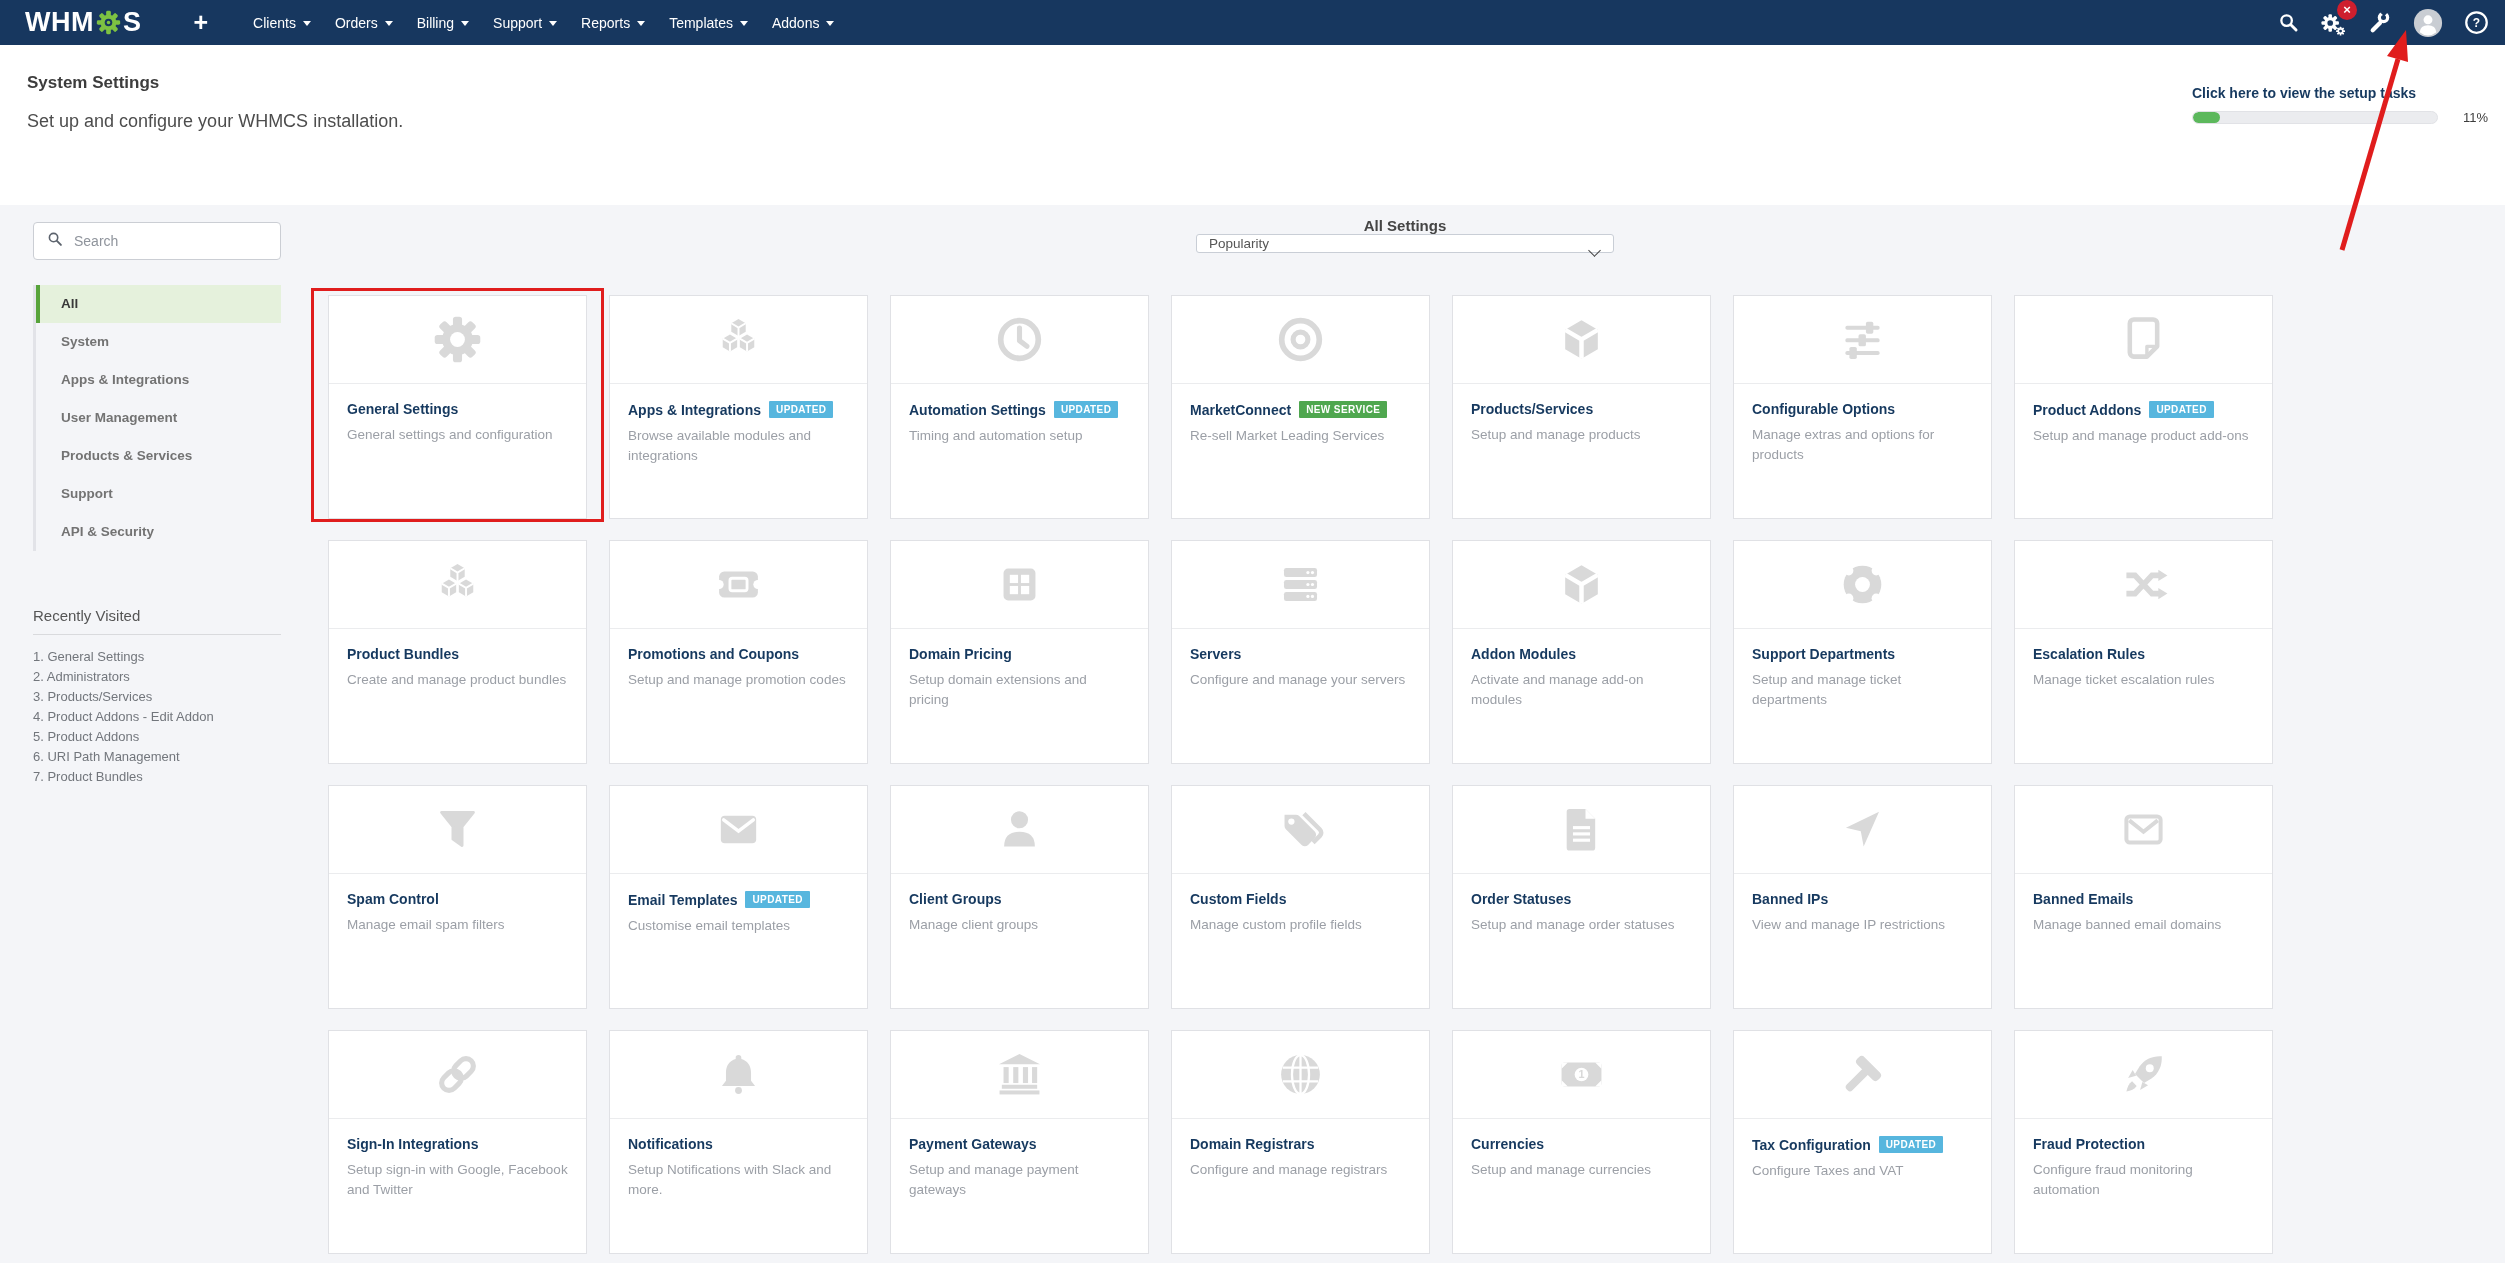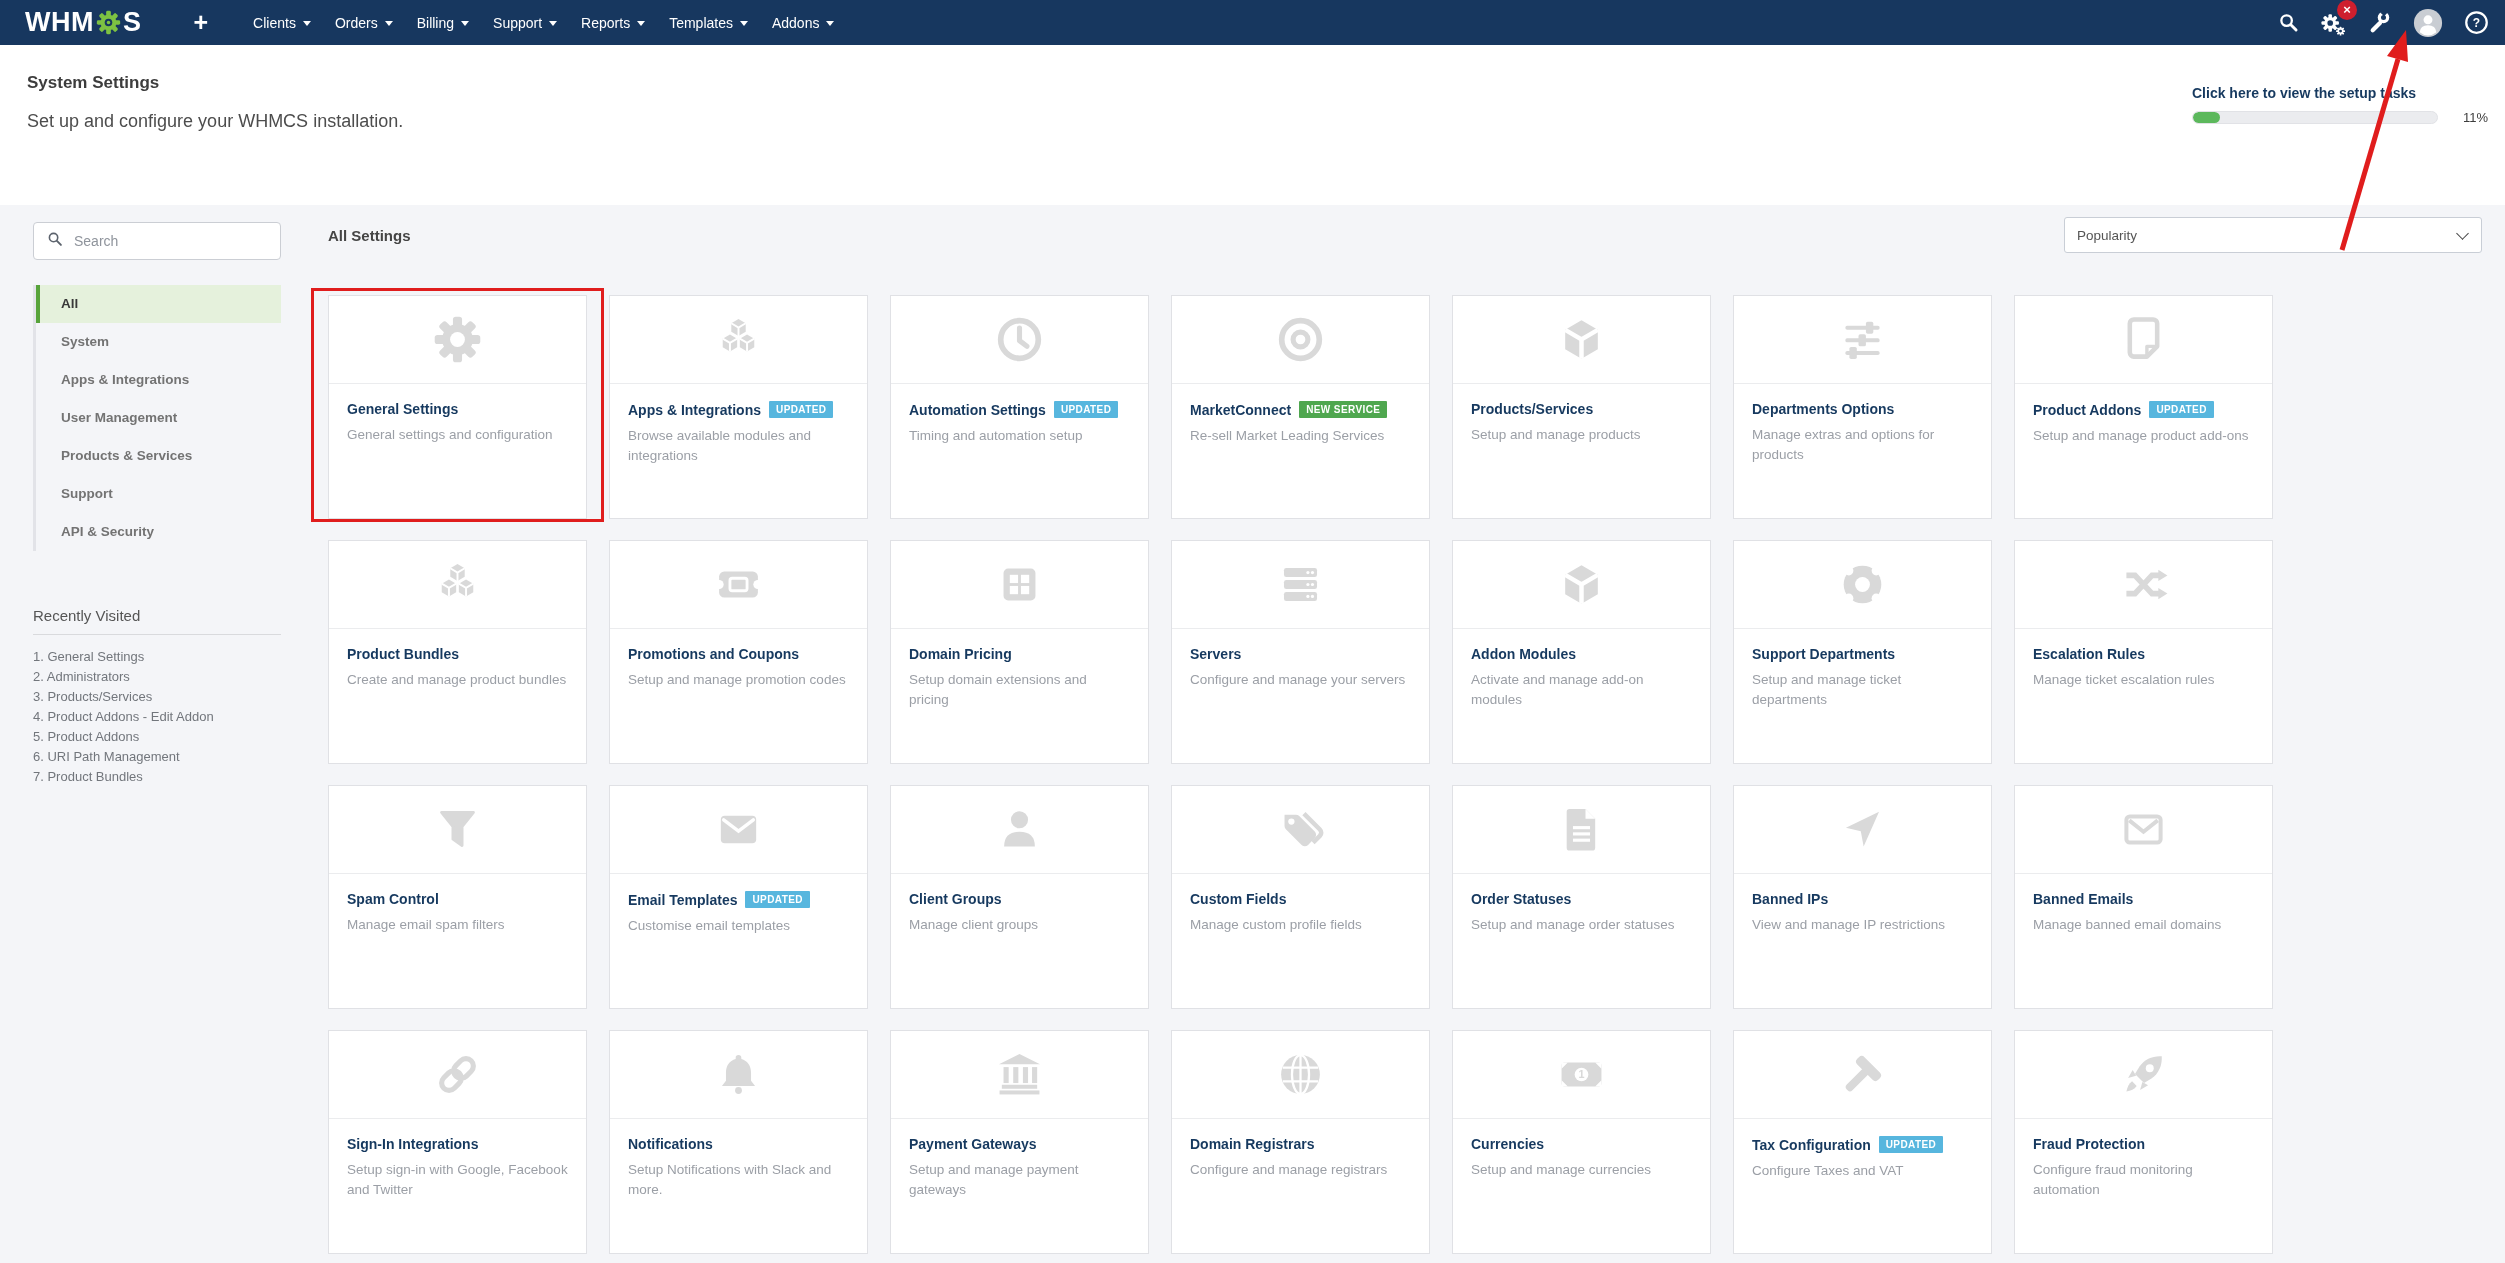--- a/index.html
+++ b/index.html
@@ -51,21 +51,21 @@
   .cat-list { list-style:none; margin-top:25px; border-left:3px solid #e2e3e8; }
   .cat-item { font-size:13.5px; font-weight:bold; color:#737373; padding:10px 8px 10px 25px; cursor:pointer; line-height:18px; }
   .cat-item.active { background:var(--sidebar-active-bg,#e5f1dc); box-shadow:inset 4px 0 0 var(--sidebar-active-green,#57a33a); color:#393939; }
   .recent { margin-top:56px; }
   .recent-title { font-size:15px; color:#555; font-weight:normal; }
   .recent hr { border:none; border-top:1px solid #d9dadd; margin:10px 0 12px; }
   .recent-list { list-style:none; font-size:13px; color:#72767c; line-height:20px; }
   .recent-list li { cursor:pointer; }
 
   .main-top { position:absolute; left:328px; top:12px; right:23px; height:36px;
-              display:flex; align-items:center; justify-content:space-between; }
+              display:flex; align-items:center; justify-content:space-between;flex-direction:column; }
   .main-title { font-size:15px; font-weight:bold; color:#454545; }
   .select-wrap { position:relative; width:418px; height:36px; }
   .select-wrap select { width:100%; height:100%; appearance:none; -webkit-appearance:none; border:1px solid #c9ced6;
            border-radius:3px; background:#fff; font-size:13.5px; color:#555; padding:0 30px 0 12px;
            font-family:inherit; outline:none; cursor:pointer; }
   .select-wrap::after { content:""; position:absolute; right:15px; top:12px; width:8px; height:8px;
            border-right:1.8px solid #444; border-bottom:1.8px solid #444; transform:rotate(45deg); pointer-events:none; }
 
   .grid { position:absolute; left:328px; top:90px; display:grid;
           grid-template-columns:repeat(7, 259px); grid-auto-rows:224px; column-gap:22px; row-gap:21px; }
@@ -365,21 +365,21 @@
                 <rect x="20" y="48" width="60" height="7" rx="3"></rect>
                 <rect x="43" y="41" width="13" height="21" rx="3"></rect>
                 <rect x="20" y="70" width="60" height="7" rx="3"></rect>
                 <rect x="27" y="63" width="13" height="21" rx="3"></rect>
               </g>
             </svg>
           </span>
         </div>
         <div class="card-body">
           <div class="card-title">
-            <span data-name="card-title">Departments Options</span>
+            <span data-name="card-title">Configurable Options</span>
           </div>
           <div class="card-desc" data-name="card-description">Manage extras and options for products</div>
         </div>
       </div>
       <div class="card" data-name="card-product-addons">
         <div class="card-icon-area">
           <span class="card-icon" data-name="file-icon">
             <svg viewBox="0 0 100 100">
               <path d="M33 15 h34 a7 7 0 0 1 7 7 v40 L56 80 H33 a7 7 0 0 1 -7 -7 V22 a7 7 0 0 1 7 -7 z" fill="none" stroke="#d9d9d9" stroke-width="8" stroke-linejoin="round"></path>
               <path d="M74 62 H56 V80" fill="none" stroke="#d9d9d9" stroke-width="6" stroke-linejoin="round"></path>

